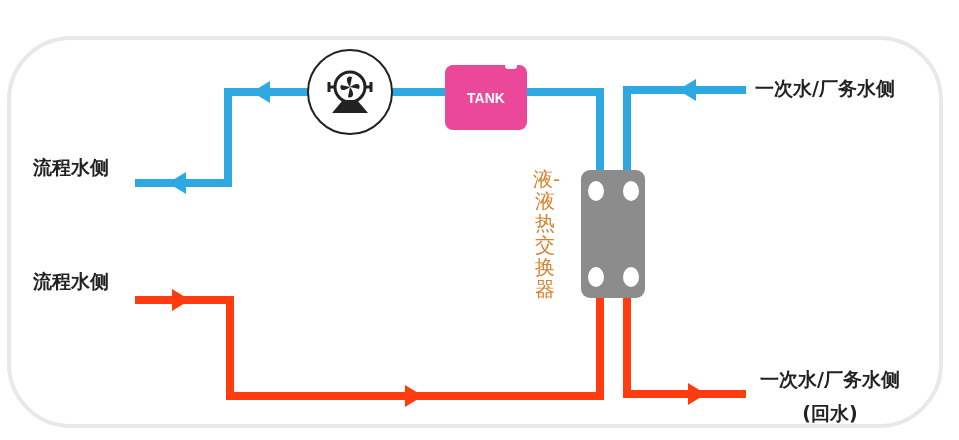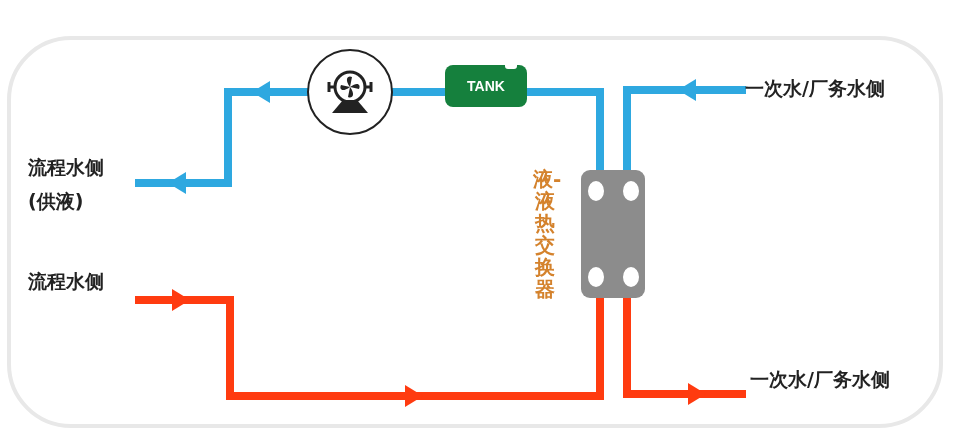--- a/index.html
+++ b/index.html
@@ -1,21 +1,21 @@
 <!DOCTYPE html>
 <html><head>
 <meta charset="utf-8">
 <style>
   html, body { margin:0; padding:0; background:#ffffff; }
   body { width:959px; height:440px; position:relative; overflow:hidden; font-family:"DejaVu Sans", sans-serif; }
   .frame { position:absolute; left:7px; top:36px; width:936px; height:392px; border:4px solid #e8e8e8; border-radius:64px; box-sizing:border-box; background:#fff; }
   svg.diagram { position:absolute; left:0; top:0; }
-  .label { position:absolute; font-weight:bold; color:#222; font-size:19px; line-height:34px; white-space:nowrap; }
-  .vlabel { position:absolute; font-weight:bold; color:#d4822c; font-size:20px; line-height:22px; width:24px; text-align:center; word-break:break-all; white-space:normal; }
-  .tank { position:absolute; left:445px; top:65px; width:82px; height:42px; background:#15803d; border-radius:8px; color:#fff; font-weight:bold; font-size:14px; display:flex; align-items:center; justify-content:center; font-family:"Liberation Sans", sans-serif; }
+  .label { position:absolute; font-weight:bold; color:#222; font-size:19px; line-height:34px; text-align:center; white-space:nowrap; }
+  .vlabel { position:absolute; font-weight:normal; color:#d4822c; font-size:20px; line-height:22px; width:24px; text-align:center; word-break:break-all; white-space:normal; }
+  .tank { position:absolute; left:445px; top:65px; width:82px; height:65px; background:#ec4899; border-radius:8px; color:#fff; font-weight:bold; font-size:14px; display:flex; align-items:center; justify-content:center; font-family:"Liberation Sans", sans-serif; }
   .tank-notch { position:absolute; right:10px; top:0; width:12px; height:4px; background:#fff; border-radius:0 0 3px 3px; }
 </style>
 </head>
 <body>
 
 <div class="frame"></div>
 
 <svg class="diagram" width="959" height="440" viewBox="0 0 959 440">
 
   <polyline points="135,183 228,183 228,92 600,92 600,176" fill="none" stroke="#2ea8e0" stroke-width="8" stroke-linejoin="miter"></polyline>
@@ -54,26 +54,26 @@
 
 <div class="tank">
   <span class="tank-notch"></span>
   <span>TANK</span>
 </div>
 
 <div class="vlabel" style="left:533px; top:168px;">液-液热交换器</div>
 
 <div class="label" style="left:28px; top:150px; width:86px;">
   <div>流程水侧</div>
-  <div>(供液)</div>
 </div>
 
 <div class="label" style="left:28px; top:264px; width:86px;">
   <div>流程水侧</div>
 </div>
 
 <div class="label" style="left:745px; top:71px; width:160px;">
   <div>一次水/厂务水侧</div>
 </div>
 
 <div class="label" style="left:750px; top:362px; width:160px;">
   <div>一次水/厂务水侧</div>
+  <div>(回水)</div>
 </div>
 
 </body></html>

